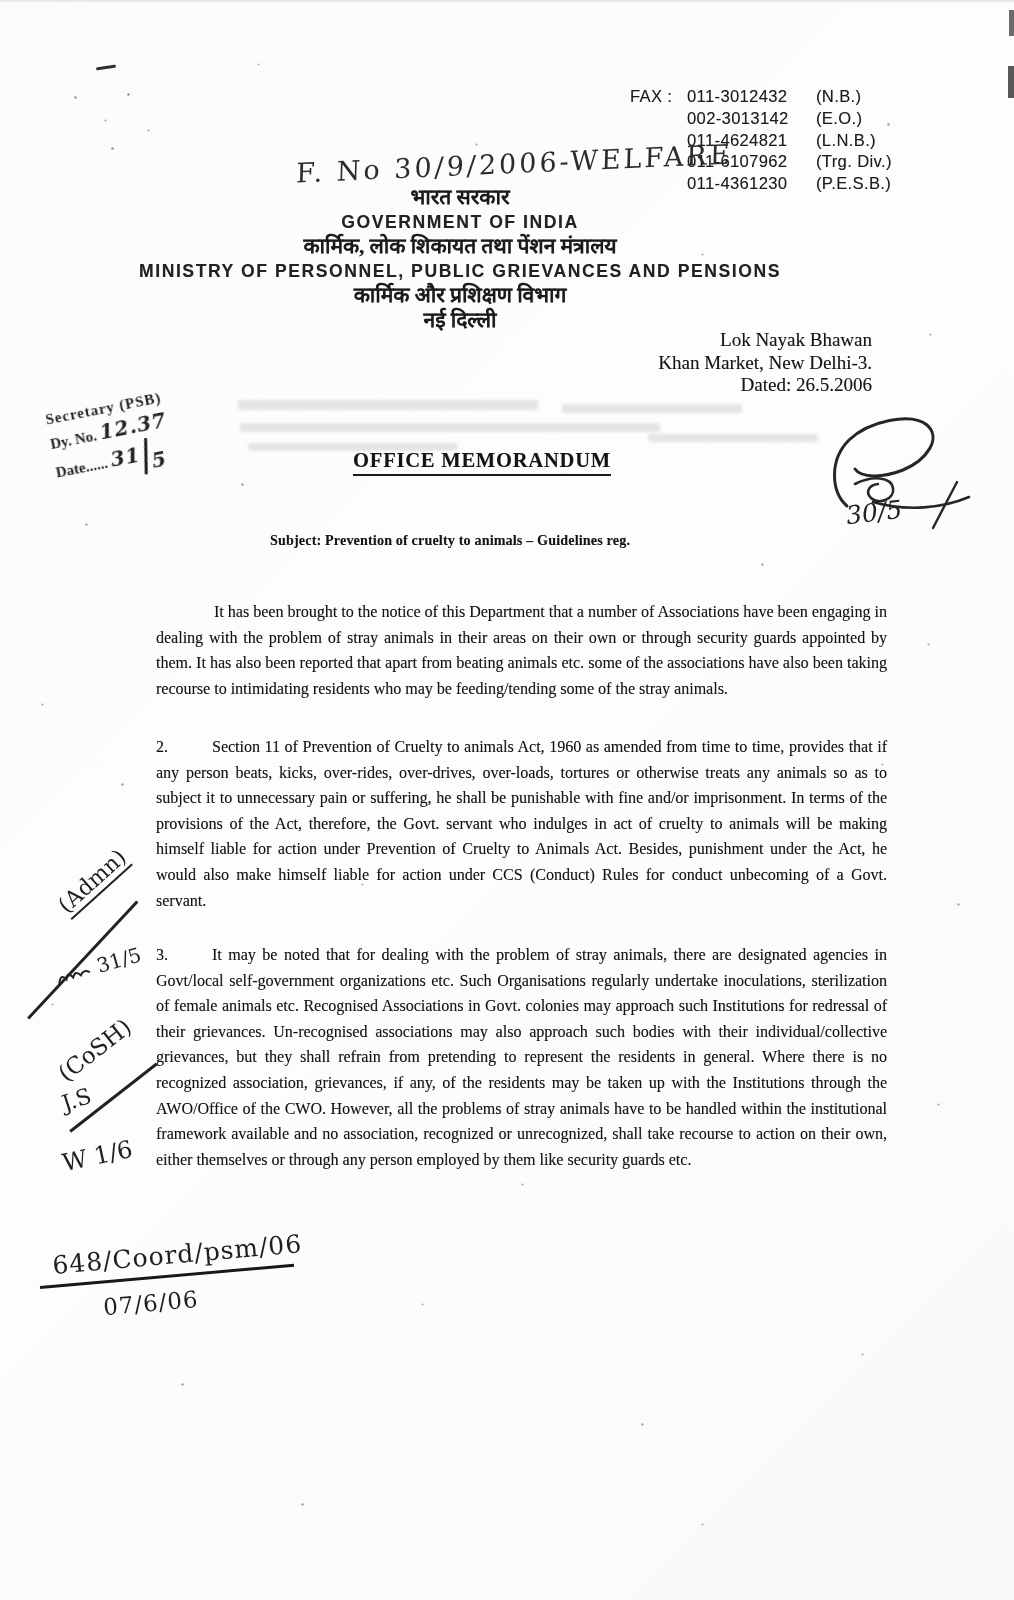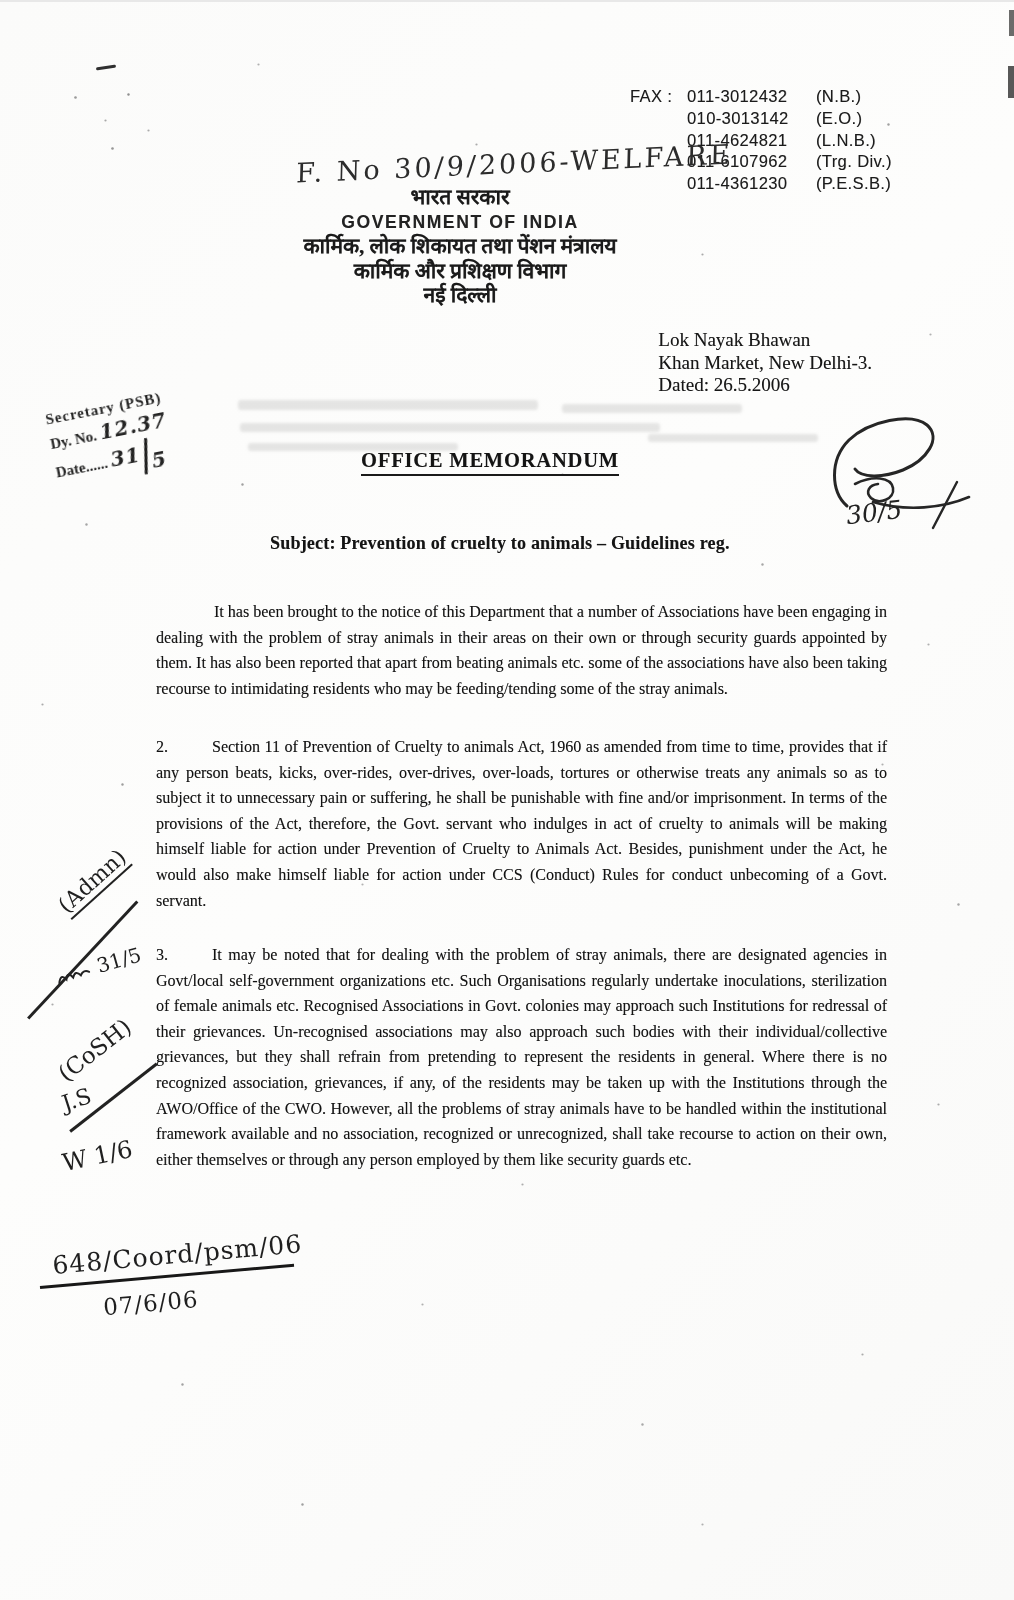--- a/index.html
+++ b/index.html
@@ -27,47 +27,47 @@
     transform:rotate(-2.5deg) skewX(-4deg);
     font-family:"DejaVu Serif", serif;
   }
 
   
   #letterhead { top:183px; left:80px; width:760px; text-align:center;font-weight:bold; }
   #letterhead .hi  { font-size:21px; line-height:24.5px; color:#1a1a1a; }
   #letterhead .en  { font-size:17.5px; line-height:24.5px; letter-spacing:1.6px; color:#222; }
 
   
-  #addr { top:327px; right:142px; text-align:left; font-size:19px; line-height:22.5px; color:#161616; }
+  #addr { top:327px; right:142px; text-align:right; font-size:19px; line-height:22.5px; color:#161616; }
 
   
   #stamp {
     top:390px; left:50px; width:200px; transform:rotate(-11deg);
     color:#242424; filter:blur(0.3px);
     font-family:"Liberation Serif", serif;
   }
   #stamp .s1 { font-size:15px; font-weight:bold; letter-spacing:1px; }
   #stamp .s2, #stamp .s3 { font-size:15px; font-weight:bold; margin-top:2px; }
   #stamp .hand { font-family:"DejaVu Serif", serif; font-style:italic; font-size:20px; font-weight:bold; letter-spacing:1px; }
   #stamp .bigslash { display:inline-block; width:2.5px; height:36px; background:#1d1d1d; transform:rotate(10deg); vertical-align:-14px; margin:0 4px; }
   #stamp .lowdigit { display:inline-block; transform:translateY(9px); }
 
   
-  #memotitle { top:447px; left:250px; width:480px; text-align:center; }
+  #memotitle { top:447px; left:242px; width:480px; text-align:center; }
   #memotitle span {
     display:inline-block; font-size:20.5px; font-weight:bold; letter-spacing:0.8px;
     border-bottom:2.5px solid #1a1a1a; padding-bottom:2px;
   }
 
   
   #sig { top:410px; left:815px; width:158px; height:118px; }
   #sigdate { top:496px; left:846px; font-size:25px; font-family:"DejaVu Serif", serif; font-style:italic; transform:rotate(-7deg); color:#222; }
 
   
-  #subject { top:531px; left:270px; font-size:18px; font-weight:bold; letter-spacing:0.2px; }
+  #subject { top:531px; left:270px; font-size:14px; font-weight:bold; letter-spacing:0.2px; }
 
   
   .para { left:156px; width:731px; font-size:16px; line-height:25.6px; text-align:justify; color:#121212;font-family:Liberation Serif, serif; }
   #p1 { top:597px; text-indent:58px; }
   #p2 { top:732px; }
   #p3 { top:940px; }
   .pnum { display:inline-block; width:56px; text-indent:0; }
 
   
   .hand-note { font-family:"DejaVu Serif", serif; color:#1f1f1f; white-space:nowrap; }
@@ -121,21 +121,21 @@
   <div class="abs smudge" style="top:432px;left:648px;width:170px;height:8px;"></div>
 
   <div id="fax" class="abs sans ink">
     <div class="row">
       <span class="lbl">FAX :</span>
       <span class="num">011-3012432</span>
       <span>(N.B.)</span>
     </div>
     <div class="row">
       <span class="lbl"></span>
-      <span class="num">010-3013142</span>
+      <span class="num">002-3013142</span>
       <span>(E.O.)</span>
     </div>
     <div class="row">
       <span class="lbl"></span>
       <span class="num">011-4624821</span>
       <span>(L.N.B.)</span>
     </div>
     <div class="row">
       <span class="lbl"></span>
       <span class="num">011-6107962</span>
@@ -147,20 +147,21 @@
       <span>(P.E.S.B.)</span>
     </div>
   </div>
 
   <div id="fileno" class="abs">F. No 30/9/2006-WELFARE</div>
 
   <div id="letterhead" class="abs">
     <div class="hi ink">भारत सरकार</div>
     <div class="en sans ink">GOVERNMENT OF INDIA</div>
     <div class="hi ink">कार्मिक, लोक शिकायत तथा पेंशन मंत्रालय</div>
+    <div class="en sans ink">MINISTRY OF PERSONNEL, PUBLIC GRIEVANCES AND PENSIONS</div>
     <div class="hi ink">कार्मिक और प्रशिक्षण विभाग</div>
     <div class="hi ink">नई दिल्ली</div>
   </div>
 
   <div id="addr" class="abs ink">
     <div>Lok Nayak Bhawan</div>
     <div>Khan Market, New Delhi-3.</div>
     <div>Dated: 26.5.2006</div>
   </div>
 

